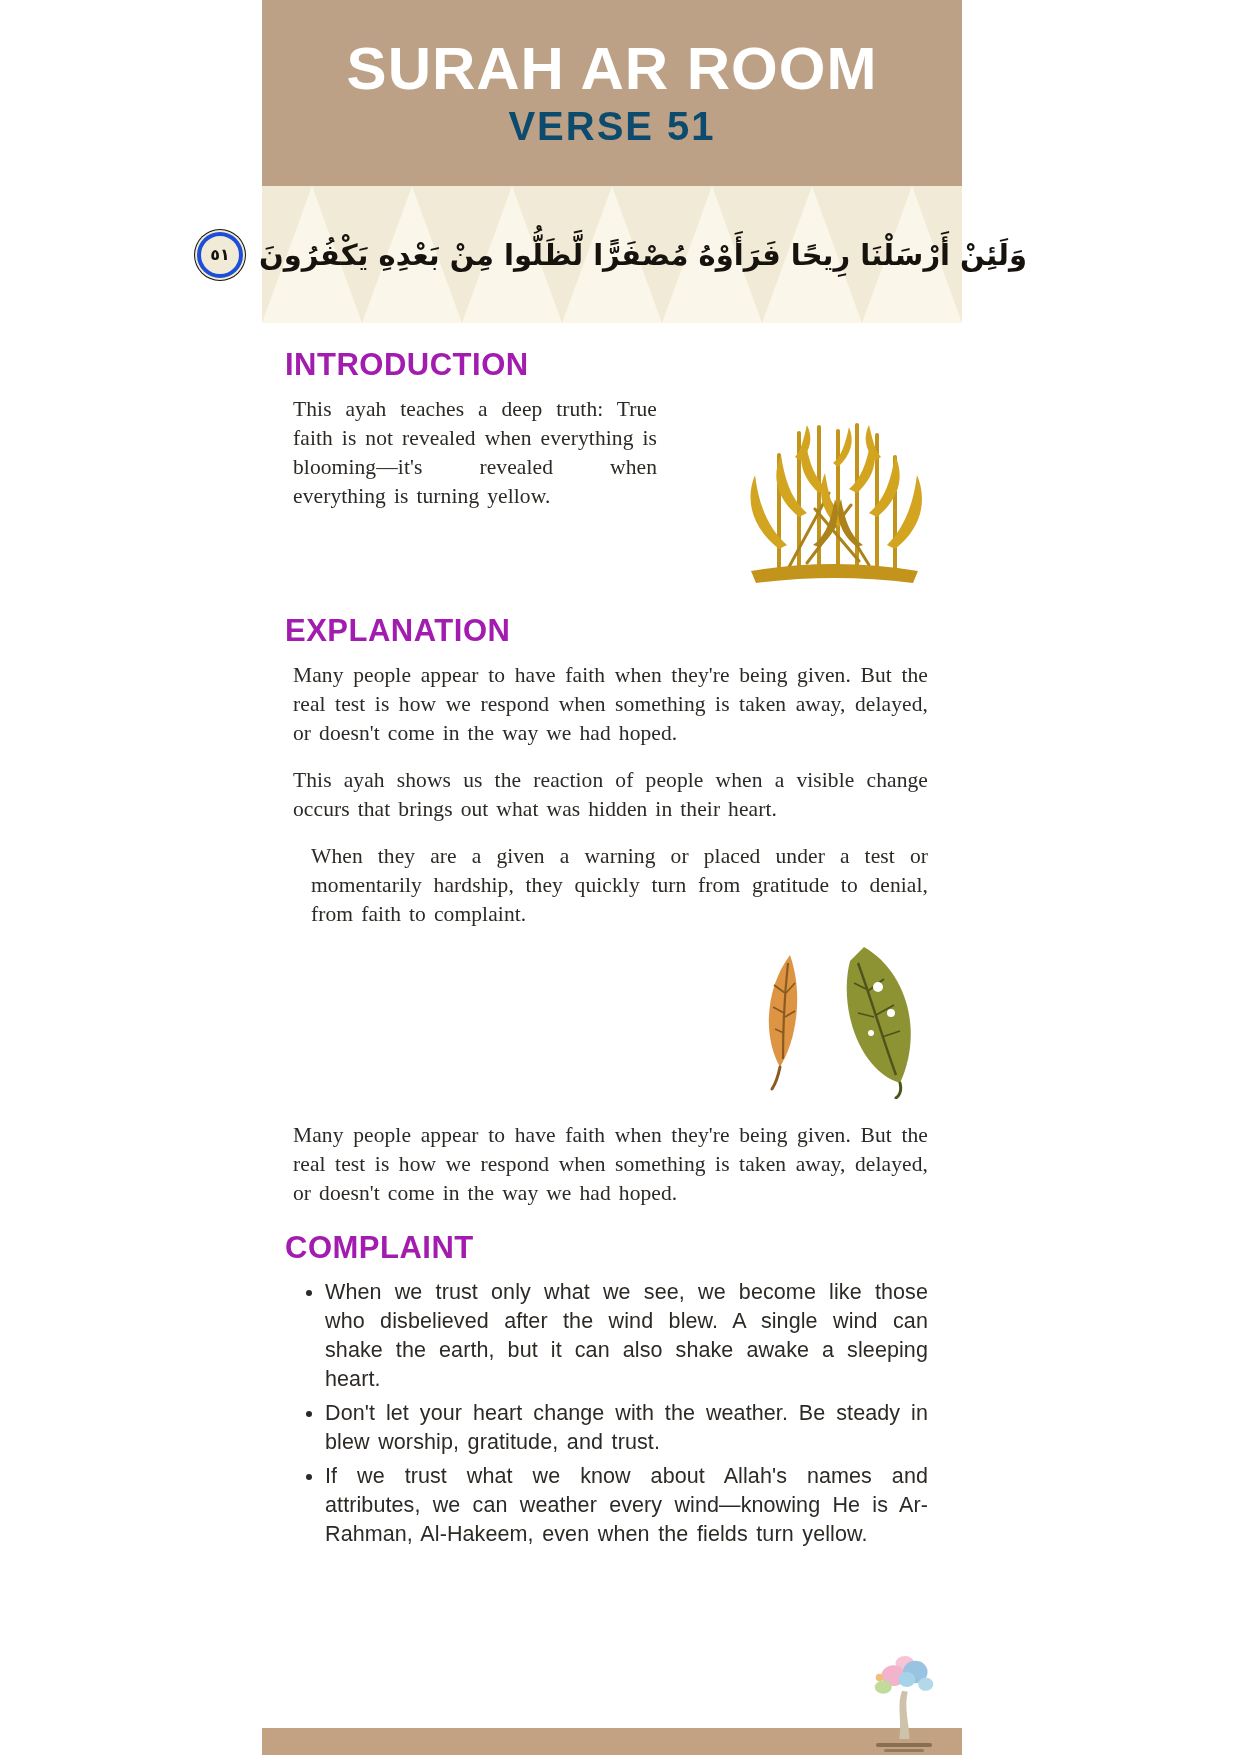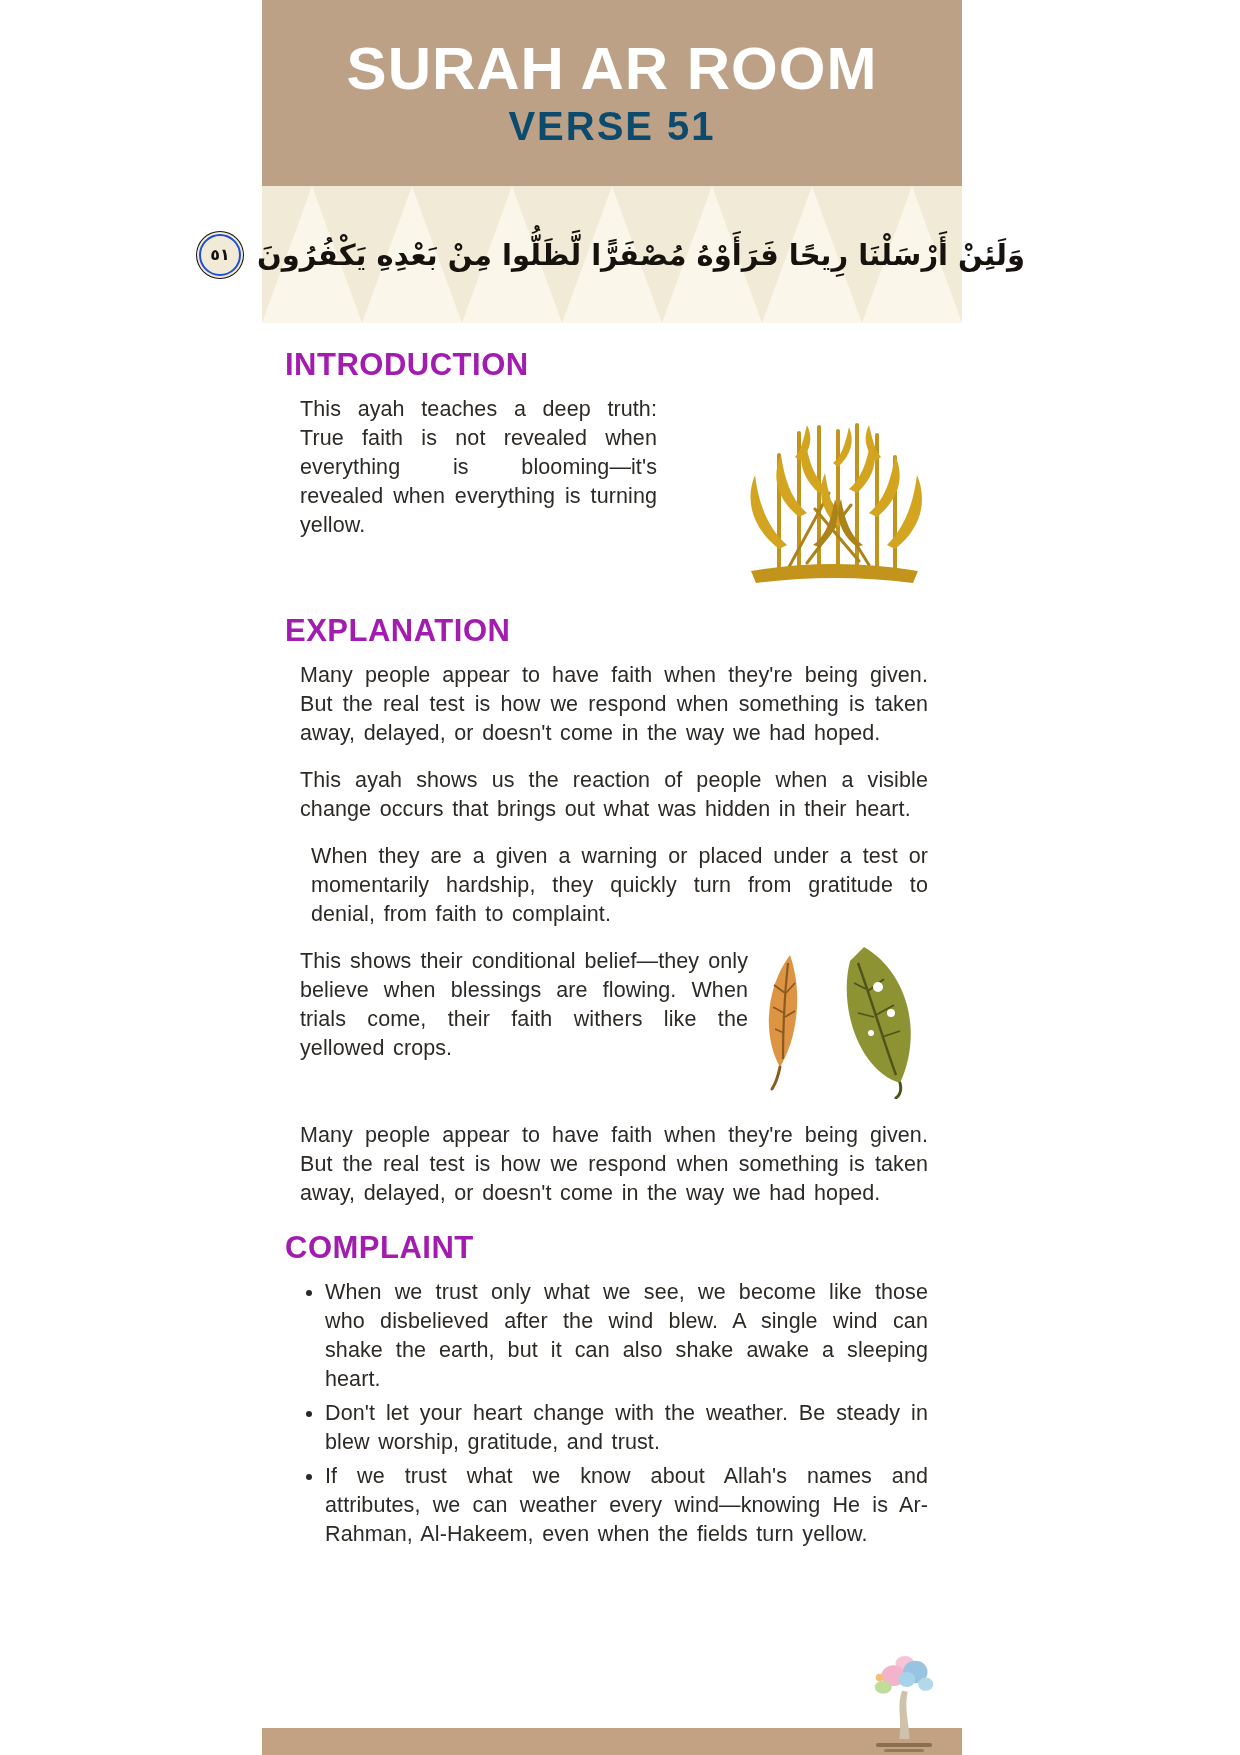--- a/index.html
+++ b/index.html
@@ -24,39 +24,39 @@
   .zigzag{position:absolute;left:0;top:0;width:700px;height:137px;display:block;}
   .verse{
     position:relative;z-index:1;height:100%;
     display:flex;align-items:center;justify-content:center;gap:16px;
     direction:rtl;
     font-family:"DejaVu Sans",sans-serif;
     font-size:29px;color:#16120d;font-weight:bold;
     padding:0 26px;white-space:nowrap;
   }
   .ayah-circle{
-    flex:0 0 auto;width:38px;height:38px;border:2px solid #1d4ed8;border-radius:50%;
+    flex:0 0 auto;width:38px;height:38px;border:4px solid #1d4ed8;border-radius:50%;
     display:flex;align-items:center;justify-content:center;
     font-size:16px;font-weight:bold;
     box-shadow:0 0 0 2px #f1ead6,0 0 0 3px #16120d;
     background:#f1ead6;
   }
 
   
   .content{padding:10px 34px 0 23px;color:#2d2a26;}
   h2{
     color:#a21caf;font-size:31px;font-weight:bold;
     margin:22px 0 12px 0;letter-spacing:0.5px;
   }
   h2.first{margin-top:14px;}
   p,li{
     font-size:21.5px;line-height:29px;text-align:justify;
     word-spacing:2.5px;letter-spacing:0.1px;
   }
-  p{margin:0 0 18px 15px;}
+  p{margin:0 0 18px 8px;font-family:Liberation Serif, serif;}
   .row{display:flex;align-items:flex-start;}
   .intro-left{flex:0 0 372px;}
   .wheat-wrap{margin-left:auto;margin-top:2px;}
   .clip-wrap{flex:0 0 104px;margin-left:12px;margin-top:2px;}
   .clip-row p{margin-left:26px;flex:1;margin-bottom:0;}
   .leaf-row p{flex:0 0 448px;margin-bottom:0;}
   .leaves-wrap{margin-left:auto;margin-top:-6px;}
   .gap{height:18px;}
   ul.bullets{margin:2px 0 0 0;padding-left:40px;}
   ul.bullets li{margin:0 0 5px 0;}
@@ -150,21 +150,20 @@
       <p>Many people appear to have faith when they're being given. But the real test is how we respond when something is taken away, delayed, or doesn't come in the way we had hoped.</p>
       <p>This ayah shows us the reaction of people when a visible change occurs that brings out what was hidden in their heart.</p>
 
       <div class="row clip-row">
         <p>When they are a given a warning or placed under a test or momentarily hardship, they quickly turn from gratitude to denial, from faith to complaint.</p>
       </div>
 
       <div class="gap"></div>
 
       <div class="row leaf-row">
-        <p>This shows their conditional belief—they only believe when blessings are flowing. When trials come, their faith withers like the yellowed crops.</p>
         <div class="leaves-wrap">
           <svg width="178" height="158" viewBox="0 0 178 158">
             <g>
               <path d="M40 14 C 16 46, 12 94, 30 126 C 46 100, 54 54, 40 14 Z" fill="#dd9443"></path>
               <path d="M38 22 C 34 58, 33 92, 33 118" stroke="#8a5a20" stroke-width="2.2" fill="none"></path>
               <path d="M35 52 L24 44 M34 72 L23 66 M34 92 L25 88 M36 52 L45 42 M35 76 L45 70" stroke="#8a5a20" stroke-width="1.8" fill="none"></path>
               <path d="M30 126 C 28 136, 26 142, 22 148" stroke="#8a5a20" stroke-width="3" fill="none" stroke-linecap="round"></path>
             </g>
             <g>
               <path d="M114 6 C 156 30, 174 90, 150 142 C 110 130, 88 68, 100 20 Z" fill="#8d9233"></path>

